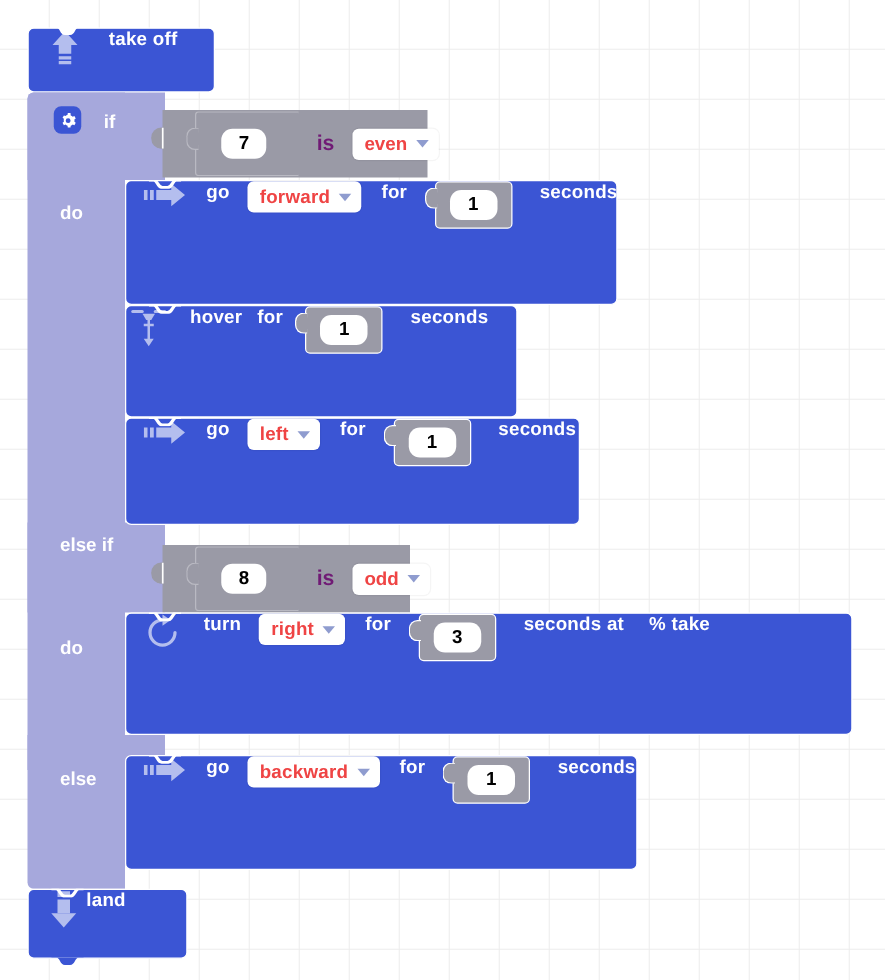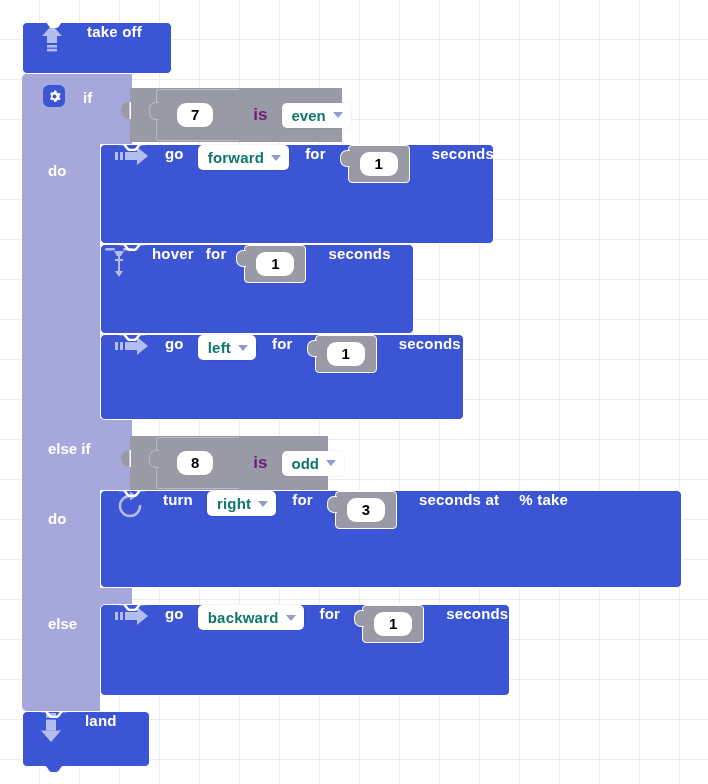--- a/index.html
+++ b/index.html
@@ -48,21 +48,21 @@
     height: 7px;
     pointer-events: none;
   }
   .notch-top { top: -1.5px; }
   .notch-bot { bottom: -7px; }
   .lbl { color: #ffffff; font-weight: bold; white-space: nowrap; }
 
   
   .dd {
     background: #ffffff;
-    color: #0f766e;
+    color: #ef4444;
     border-radius: 5px;
     padding: 5px 8px 5px 10px;
     font-size: 15px;
     font-weight: bold;
     display: inline-flex;
     align-items: center;
     gap: 7px;
     line-height: 1;
     box-shadow: 0 0 0 1px rgba(0,0,0,.04);
   }
@@ -300,21 +300,21 @@
       <span class="caret"></span>
     </span>
     <span class="lbl" style="margin-left:16px;">for</span>
     <span class="num" style="margin-left:22px;">
       <span class="tab"></span>
       <span class="val">1</span>
     </span>
     <span class="lbl" style="margin-left:22px;">seconds</span>
   </div>
 
-  <div class="if-label" style="left:48px; top:440px;">else if</div>
+  <div class="if-label" style="left:48px; top:428px;">else if</div>
 
   <div class="cond" style="left:130px; top:436px; width:198px; height:54px;">
     <span class="tab"></span>
     <div class="cond-inner">
       <span class="tab2"></span>
       <span class="val">8</span>
     </div>
     <span class="is">is</span>
     <span class="dd">
       <span>odd</span>
@@ -375,16 +375,16 @@
       <path d="M0 0 H4 C7 0 7 6 11 6 H15 C19 6 19 0 22 0 H26" fill="none" stroke="#ffffff" stroke-width="2.5"></path>
     </svg>
     <svg class="notch-bot" viewBox="0 0 26 7">
       <path d="M0 0 H4 C7 0 7 6 11 6 H15 C19 6 19 0 22 0 H26 V-1 H0 Z" fill="#3b55d4"></path>
     </svg>
     <svg class="icon" width="24" height="32" viewBox="0 0 24 32">
       <rect x="7" y="1" width="10" height="4.6" fill="#ffffff"></rect>
       <rect x="7" y="7.6" width="10" height="11" fill="#ffffff"></rect>
       <path d="M2 18.6 H22 L12 30 Z" fill="#ffffff"></path>
     </svg>
-    <span class="lbl" style="margin-left:22px;">land</span>
+    <span class="lbl" style="margin-left:6px;">land</span>
   </div>
 
 </div>
 
 </body></html>

